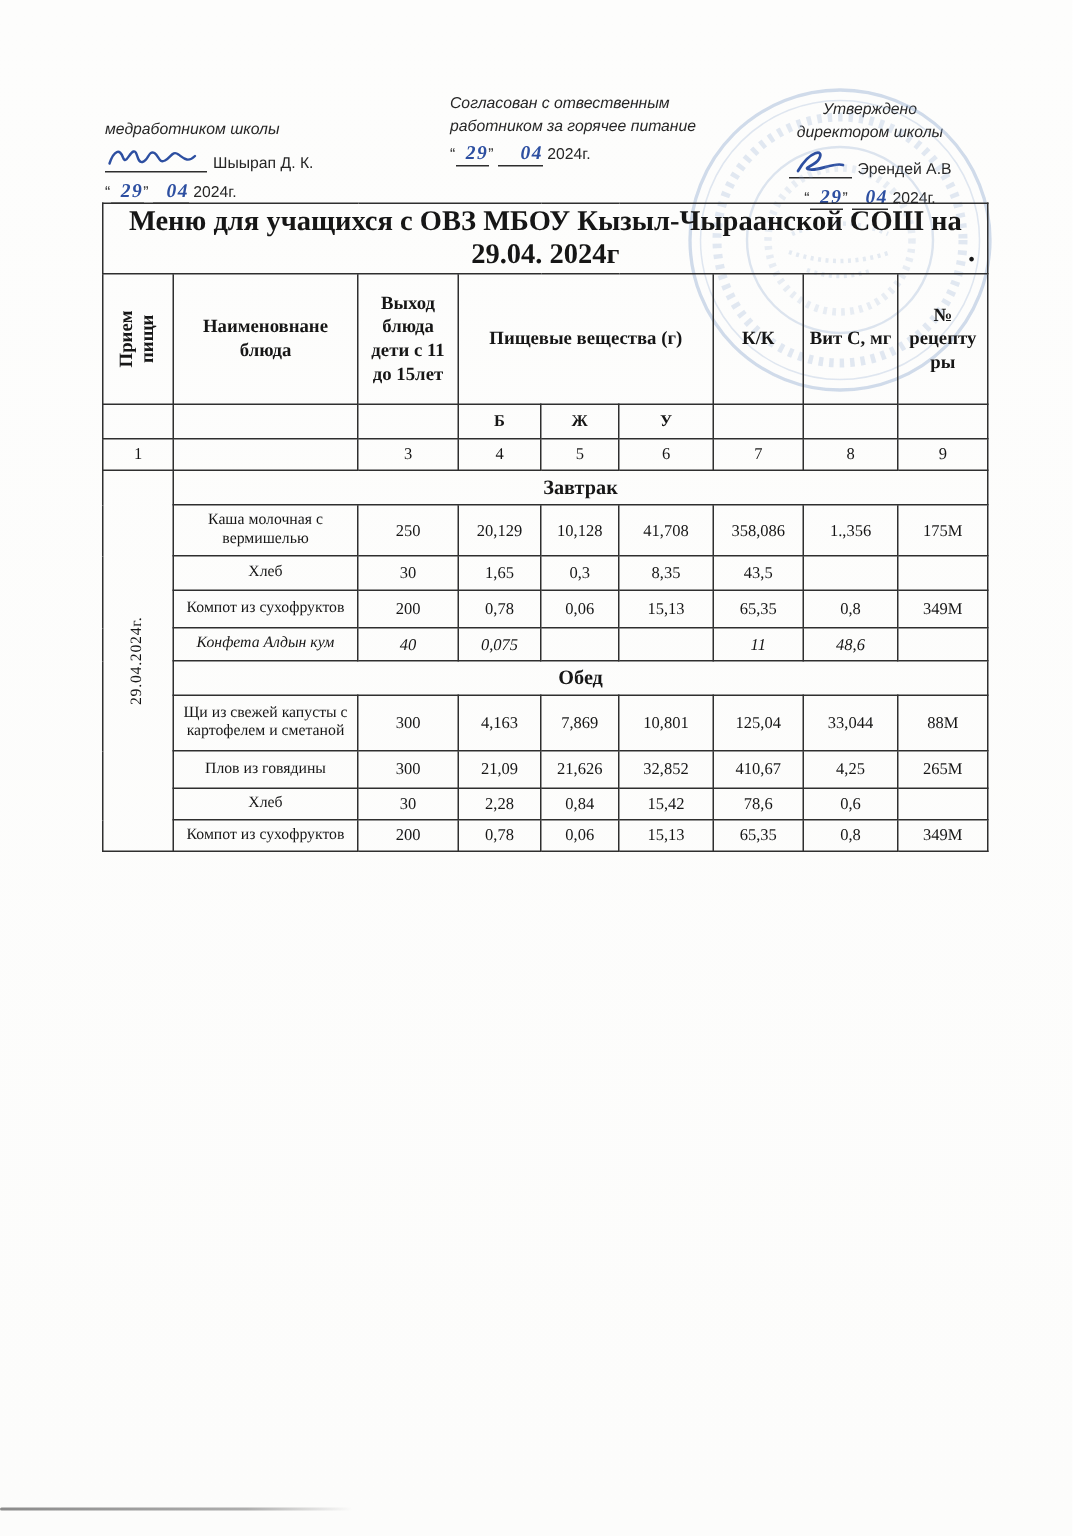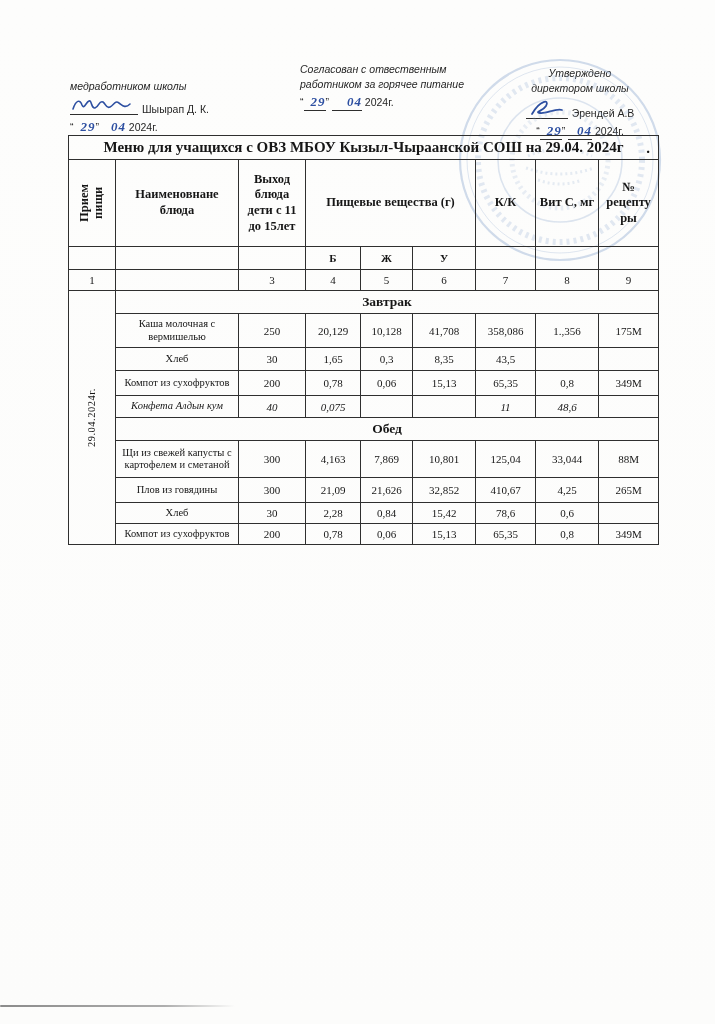--- a/index.html
+++ b/index.html
@@ -33,21 +33,21 @@
     position:absolute;left:68px;top:135px;width:590px;
     border-collapse:collapse;table-layout:fixed;
     font-size:11px;color:#161616;
   }
   table.menu td{
     border:1.3px solid #2f2f2f;
     padding:1px 3px;vertical-align:middle;text-align:center;
     overflow:hidden;
   }
   td.title-cell{
-    text-align:left;font-weight:bold;font-size:15px;padding-left:6px;position:relative;
+    text-align:left;font-weight:bold;font-size:19px;padding-left:6px;position:relative;
   }
   td.title-cell .dot{position:absolute;right:8px;bottom:2px;font-weight:bold;}
   .r-title td{height:21px;}
   .r-head td{height:84px;font-weight:bold;font-size:12.5px;line-height:1.25;}
   .r-sub td{height:20px;font-weight:bold;}
   .r-num td{height:18px;}
   .r-sec td{height:20px;font-weight:bold;font-size:13.5px;}
   .r-d1 td{height:31px;}
   .r-d2 td{height:20px;}
   .r-d3 td{height:22px;}

